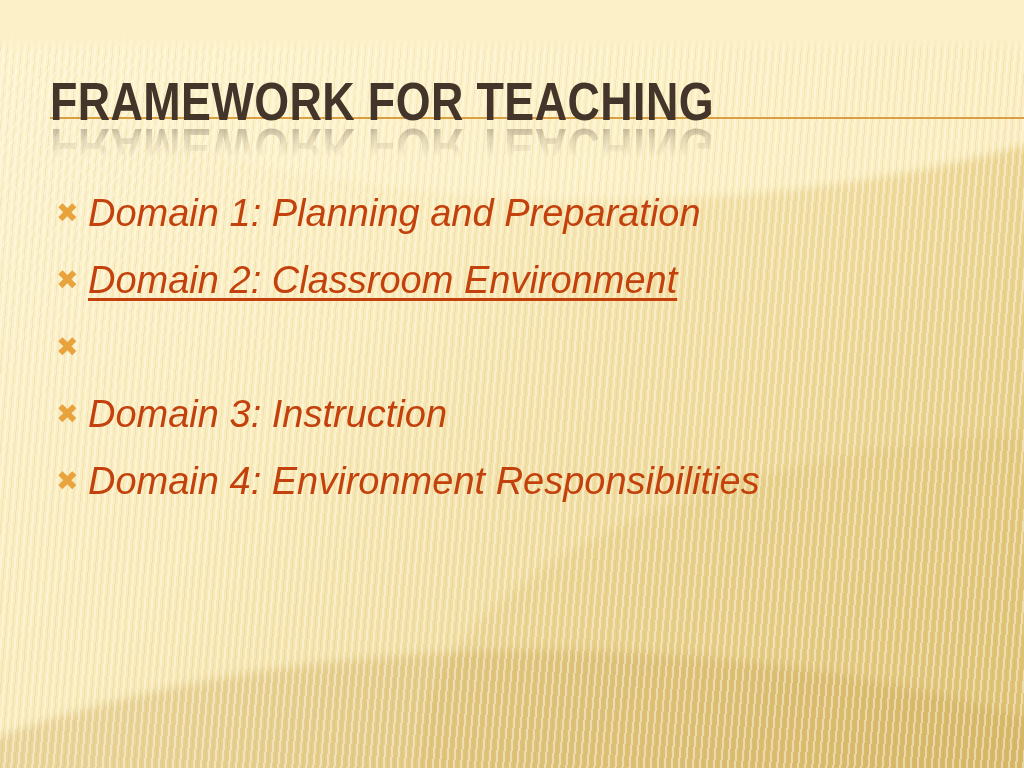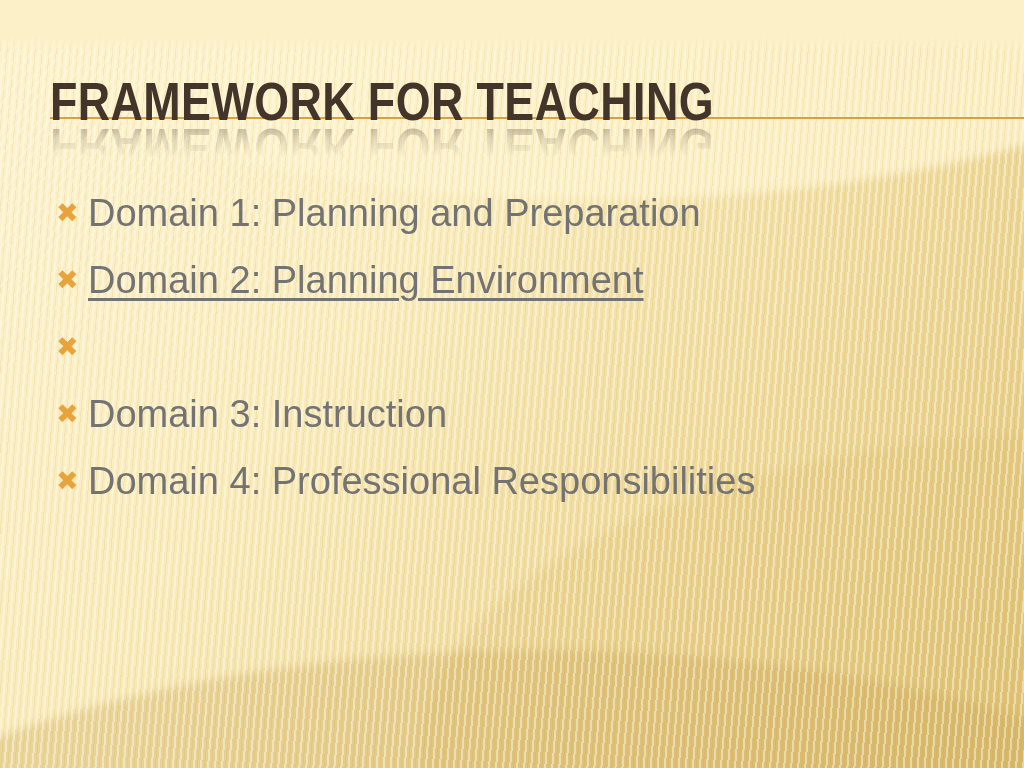--- a/index.html
+++ b/index.html
@@ -79,21 +79,22 @@
   .bullets { position: absolute; left: 56px; top: 186px; width: 936px; }
   .bullet-item { display: flex; align-items: flex-start; margin-bottom: 13px; }
   .bullet-mark {
     flex: 0 0 32px;
     font-family: "DejaVu Sans", sans-serif;
     font-size: 27px; line-height: 54px; font-weight: bold;
     color: #e8a33d;
   }
   .bullet-text {
     font-size: 38px; line-height: 54px;
-    color: #737373;
+    color: #c2410c;
+    font-style: italic;
   }
   .underline {
     text-decoration: underline;
     text-decoration-thickness: 3px;
     text-underline-offset: 5px;
   }
   .bold { font-weight: bold; }
 </style>
 </head>
 <body>
@@ -115,31 +116,31 @@
 
   <div class="bullets">
 
     <div class="bullet-item">
       <span class="bullet-mark">✖</span>
       <div class="bullet-text">Domain 1: Planning and Preparation</div>
     </div>
 
     <div class="bullet-item">
       <span class="bullet-mark">✖</span>
-      <div class="bullet-text underline">Domain 2: Planning Environment</div>
+      <div class="bullet-text underline">Domain 2: Classroom Environment</div>
     </div>
 
     <div class="bullet-item">
       <span class="bullet-mark">✖</span>
     </div>
 
     <div class="bullet-item">
       <span class="bullet-mark">✖</span>
       <div class="bullet-text">Domain 3: Instruction</div>
     </div>
 
     <div class="bullet-item">
       <span class="bullet-mark">✖</span>
-      <div class="bullet-text">Domain 4: Professional Responsibilities</div>
+      <div class="bullet-text">Domain 4: Environment Responsibilities</div>
     </div>
 
   </div>
 </div>
 
 </body></html>

